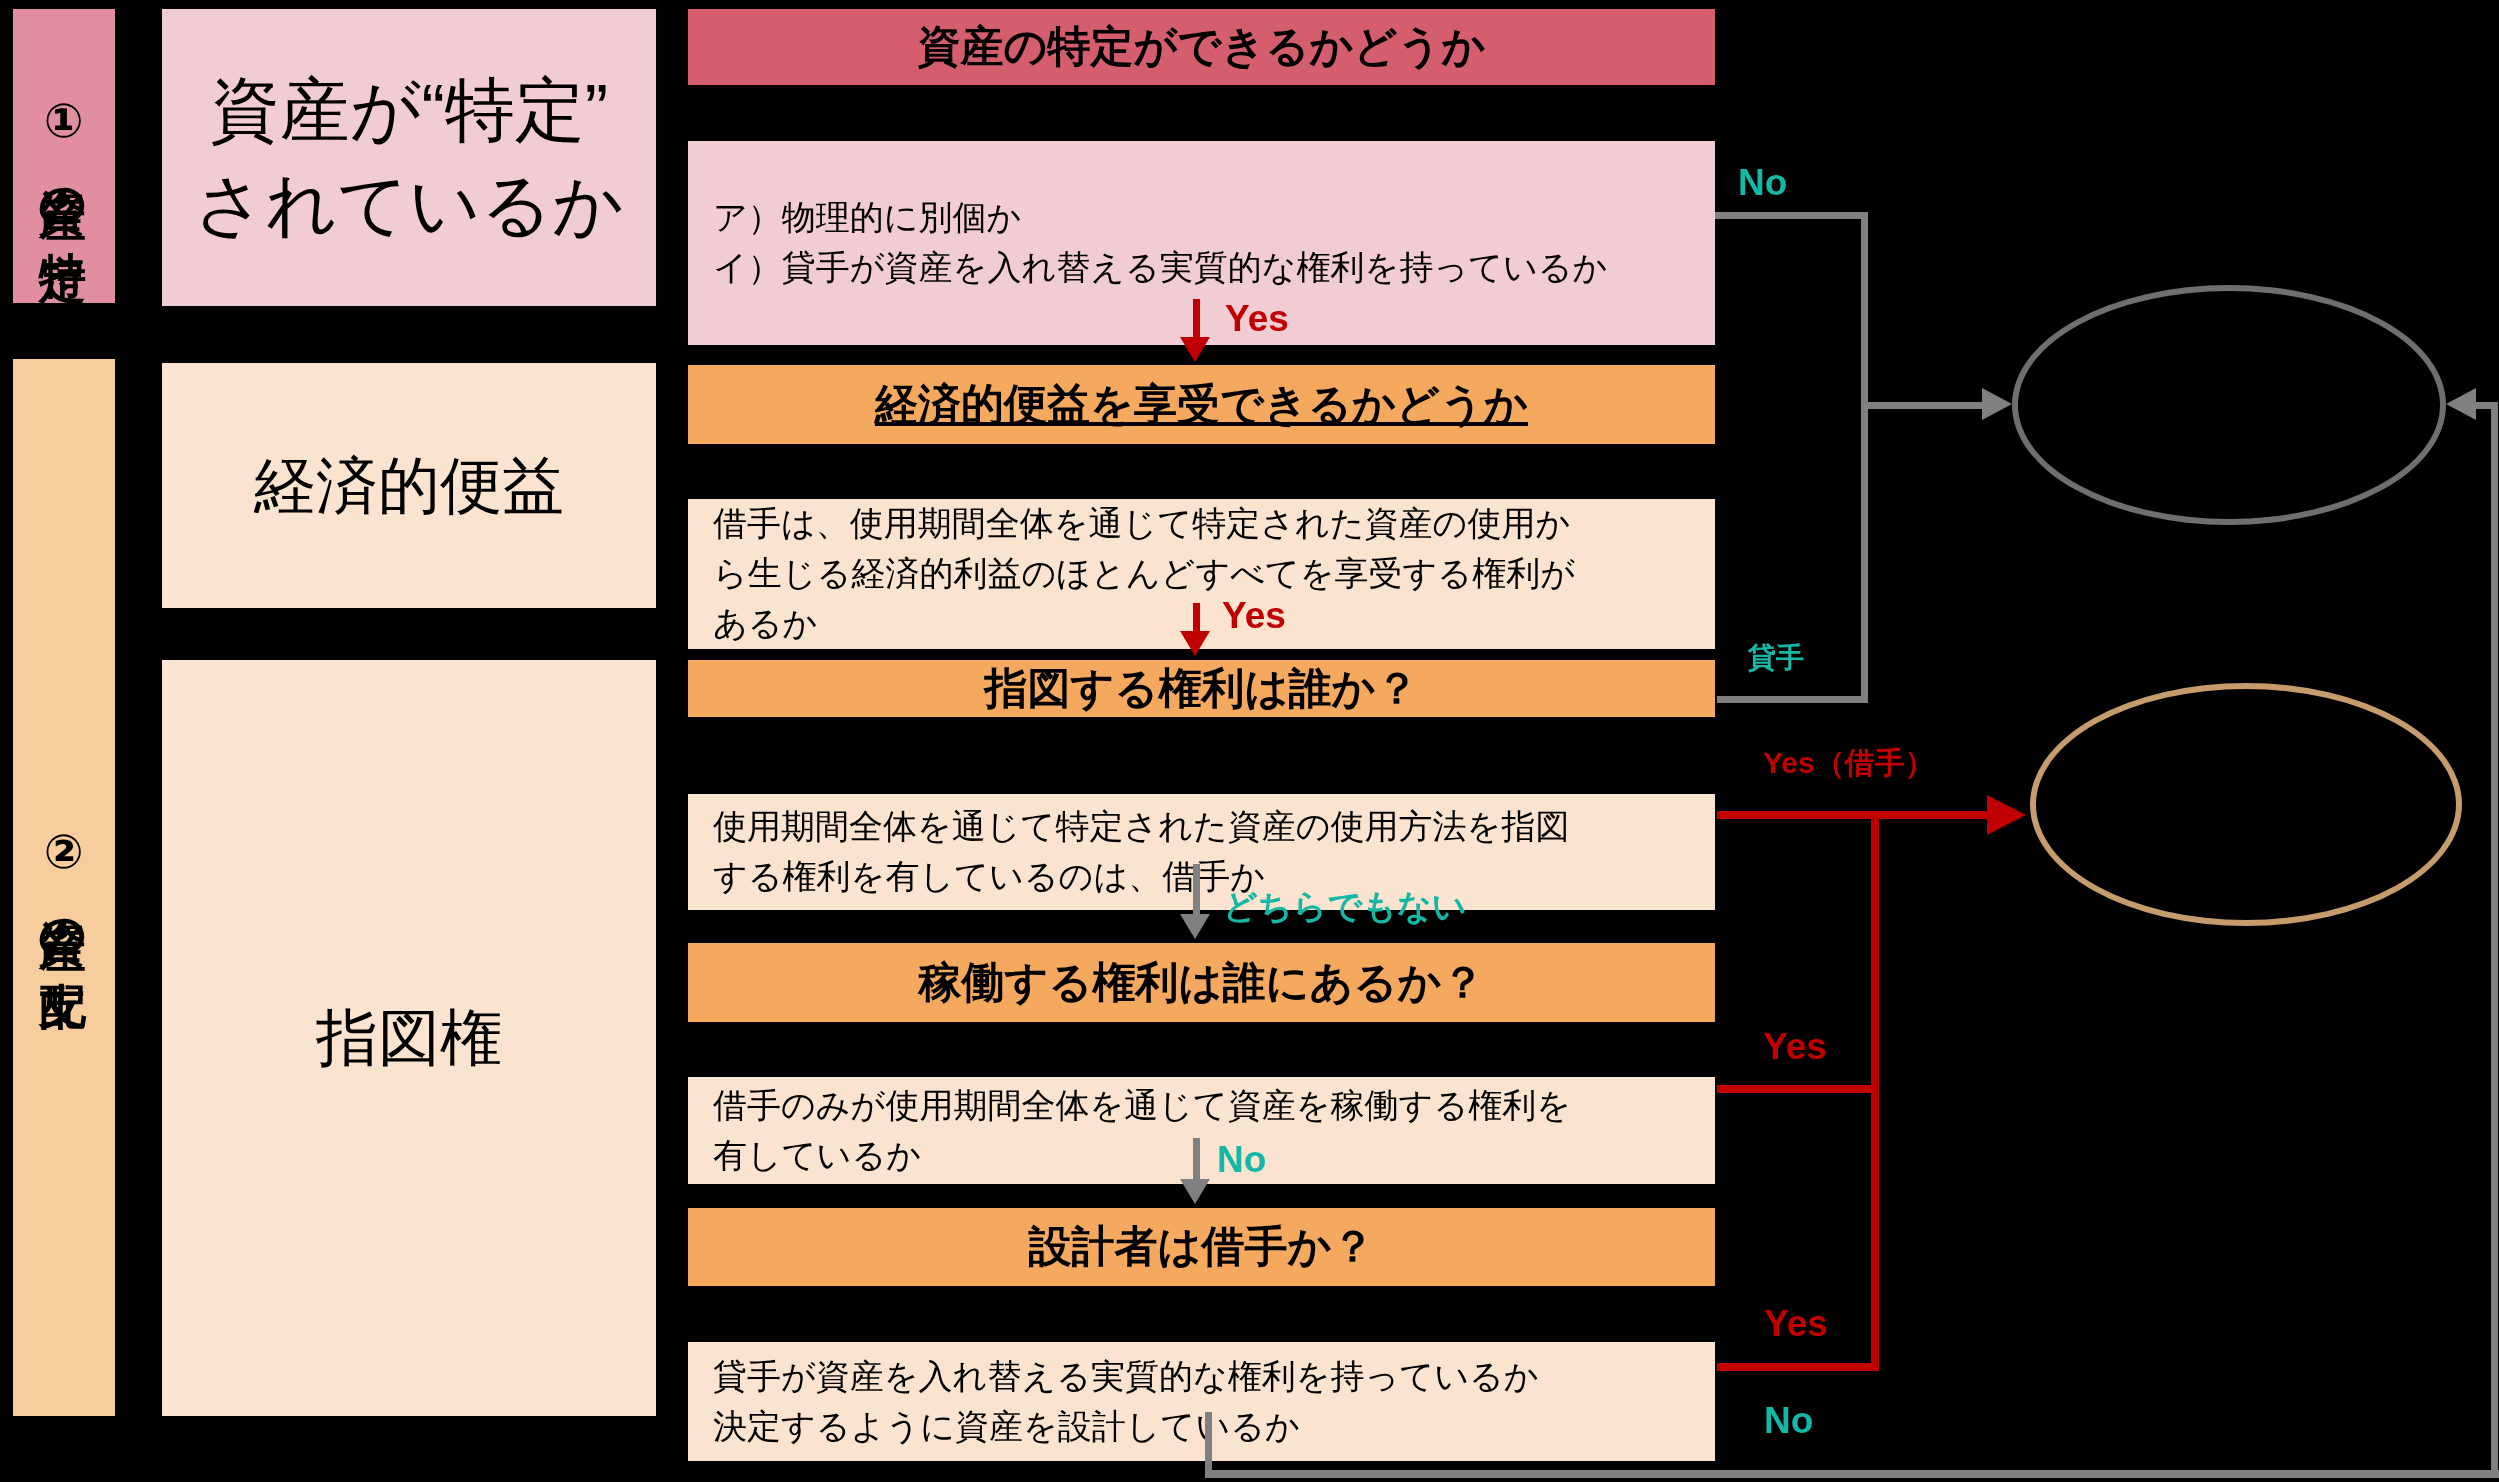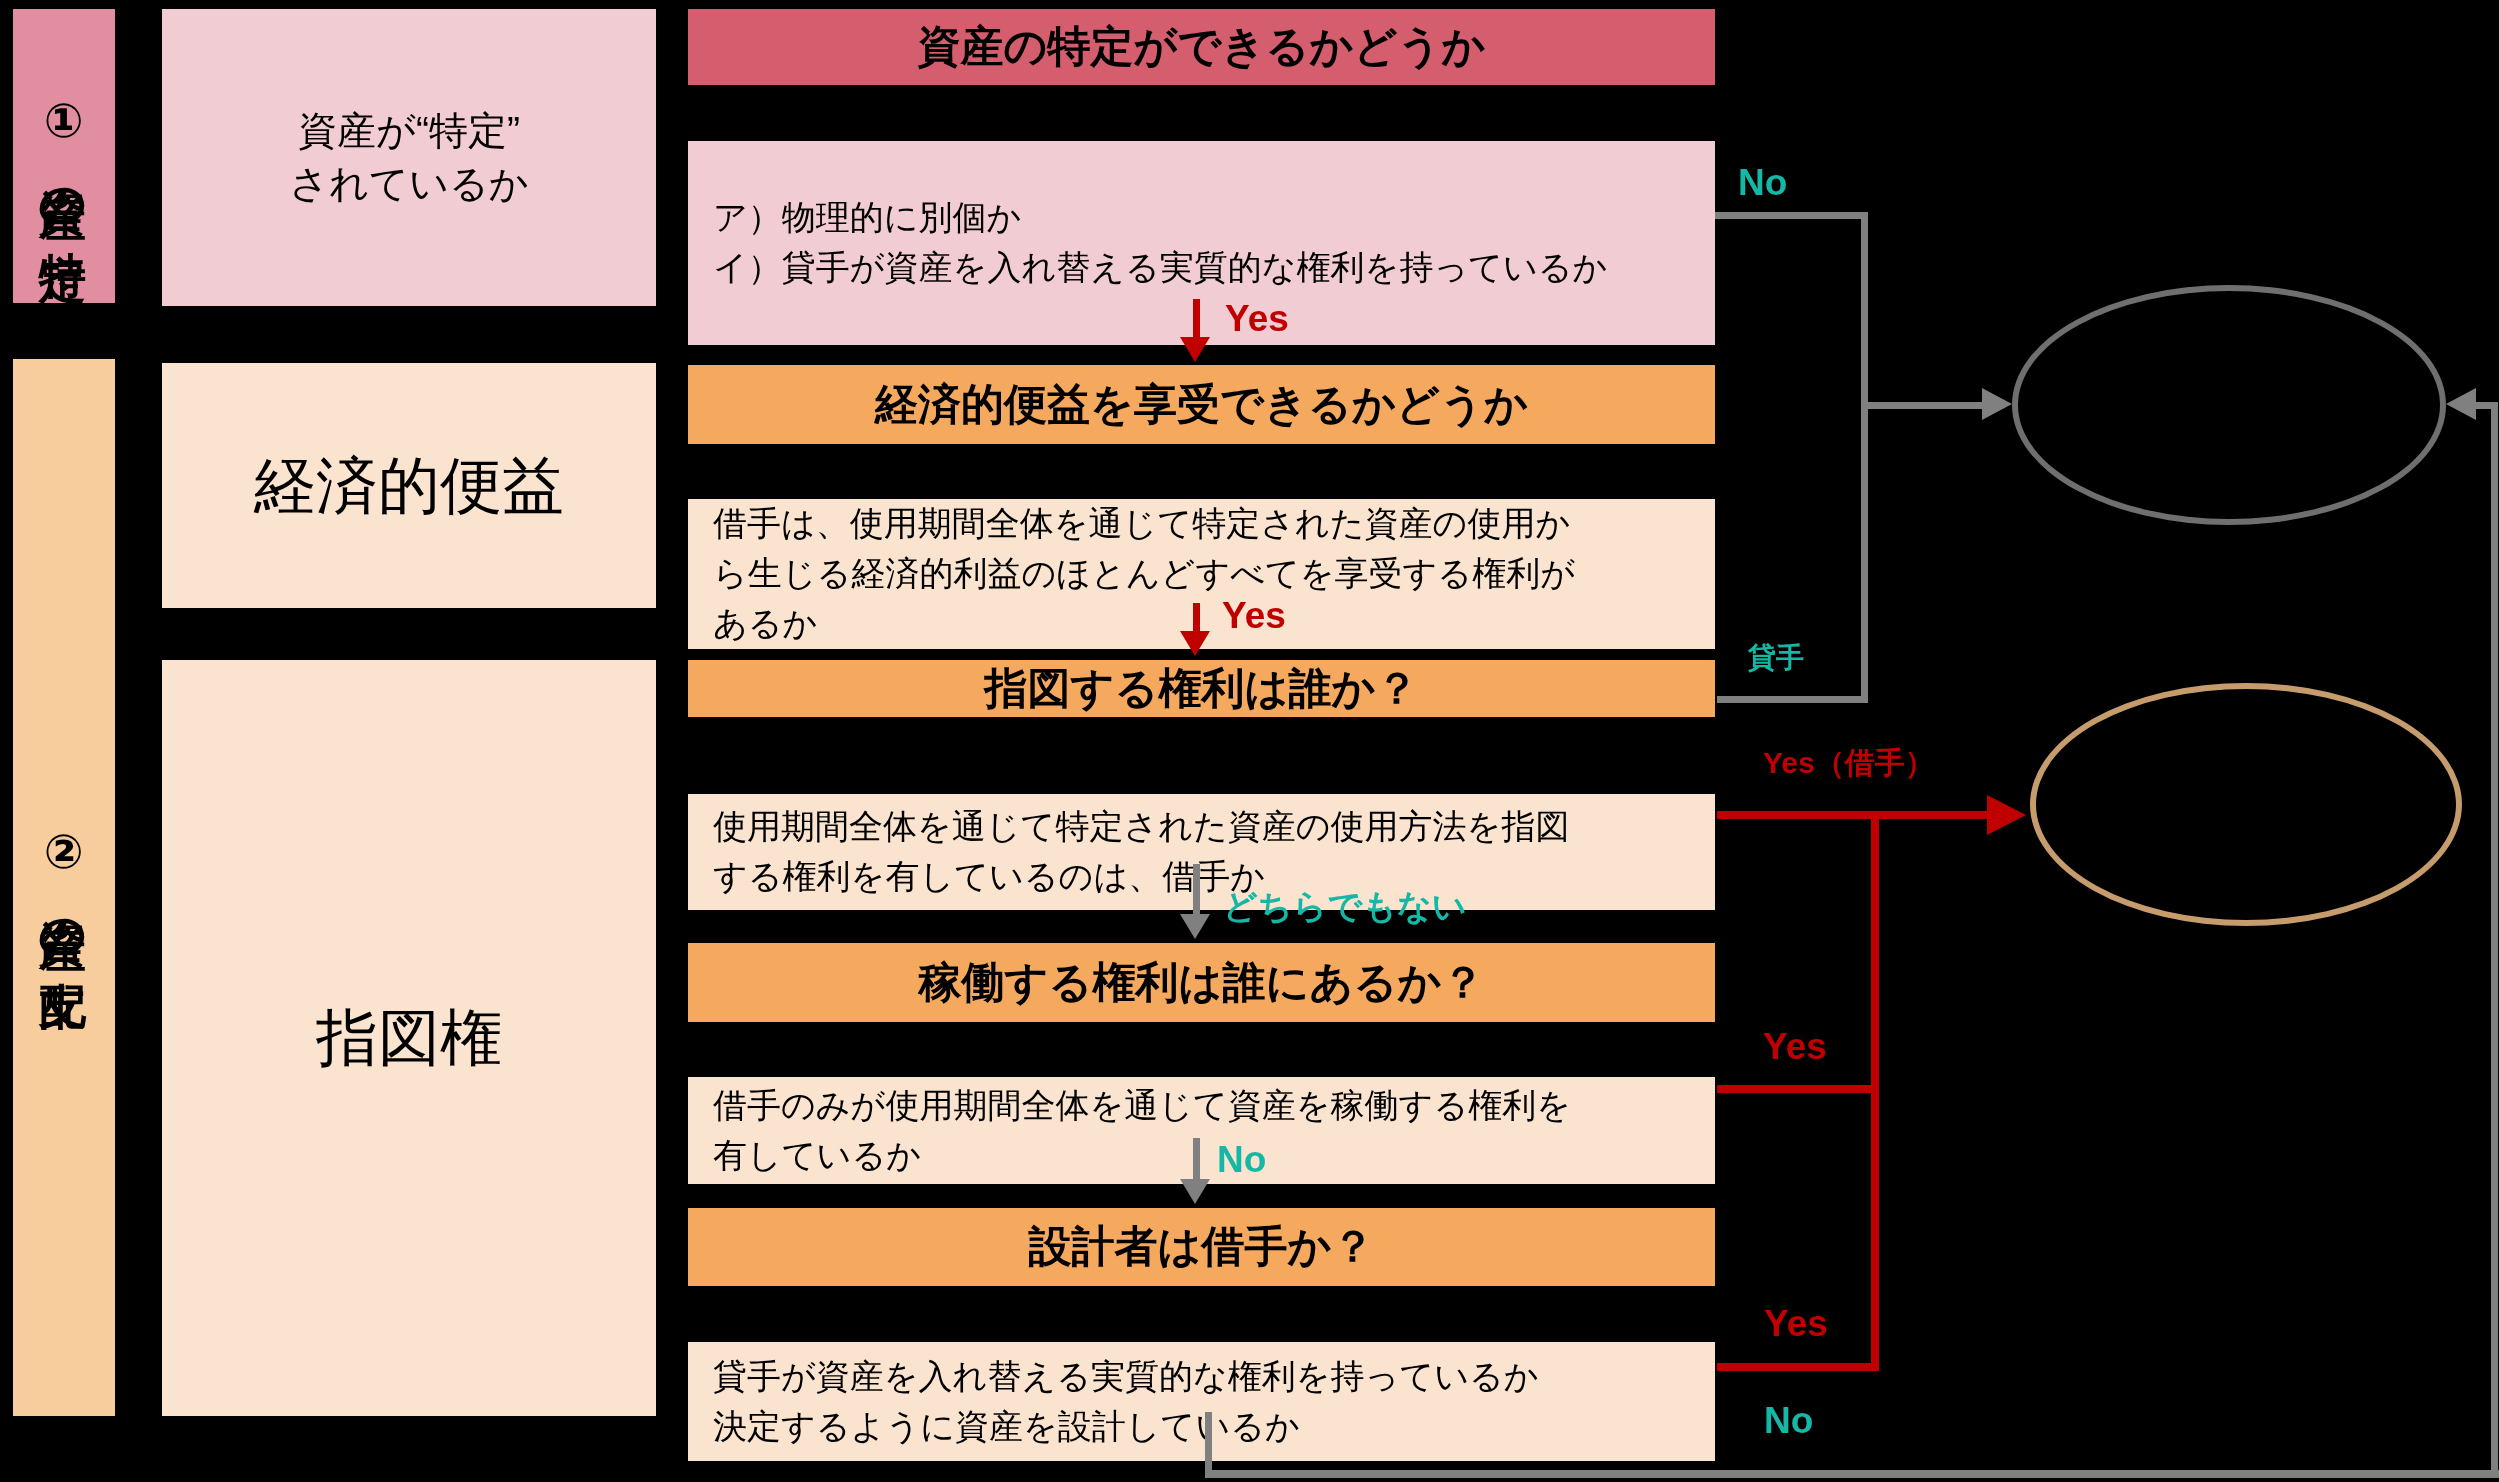--- a/index.html
+++ b/index.html
@@ -25,30 +25,30 @@
 
 <div class="stage">
 
   <div class="box" style="left:12.6px;top:9px;width:102px;height:294px;background:#e18fa0;">
     <span class="vtext">①資産の特定</span>
   </div>
   <div class="box" style="left:12.6px;top:359px;width:102px;height:1057px;background:#f8cd9e;">
     <span class="vtext">②資産の支配</span>
   </div>
 
-  <div class="box cat" style="left:162px;top:9px;width:494px;height:297px;background:#f2ccd3;font-size:39px;">資産が“特定”
+  <div class="box cat" style="left:162px;top:9px;width:494px;height:297px;background:#f2ccd3;font-size:70px;">資産が“特定”
 されているか</div>
   <div class="box cat" style="left:162px;top:363px;width:494px;height:245px;background:#fbe4cf;font-size:62px;">経済的便益</div>
   <div class="box cat" style="left:162px;top:660px;width:494px;height:756px;background:#fbe4cf;font-size:62px;">指図権</div>
 
   <div class="box qheader" style="left:688px;top:9px;width:1027px;height:76px;background:#d45d6e;">資産の特定ができるかどうか</div>
   <div class="box qbody" style="left:688px;top:95px;width:1027px;height:204px;background:#f2ccd3;">ア）物理的に別個か
 イ）貸手が資産を入れ替える実質的な権利を持っているか</div>
 
-  <div class="box qheader" style="left:688px;top:365px;width:1027px;height:79px;background:#f5a95f;">経済的便益を享受できるかどうか</div>
+  <div class="box qheader" style="left:688px;top:365px;width:1027px;height:79px;background:#f5a95f;text-decoration:underline;">経済的便益を享受できるかどうか</div>
   <div class="box qbody" style="left:688px;top:453px;width:1027px;height:150px;background:#fbe4cf;">借手は、使用期間全体を通じて特定された資産の使用か
 ら生じる経済的利益のほとんどすべてを享受する権利が
 あるか</div>
 
   <div class="box qheader" style="left:688px;top:660px;width:1027px;height:57px;background:#f5a95f;">指図する権利は誰か？</div>
   <div class="box qbody" style="left:688px;top:748px;width:1027px;height:116px;background:#fbe4cf;">使用期間全体を通じて特定された資産の使用方法を指図
 する権利を有しているのは、借手か</div>
 
   <div class="box qheader" style="left:688px;top:943px;width:1027px;height:79px;background:#f5a95f;">稼働する権利は誰にあるか？</div>
   <div class="box qbody" style="left:688px;top:1031px;width:1027px;height:107px;background:#fbe4cf;">借手のみが使用期間全体を通じて資産を稼働する権利を

